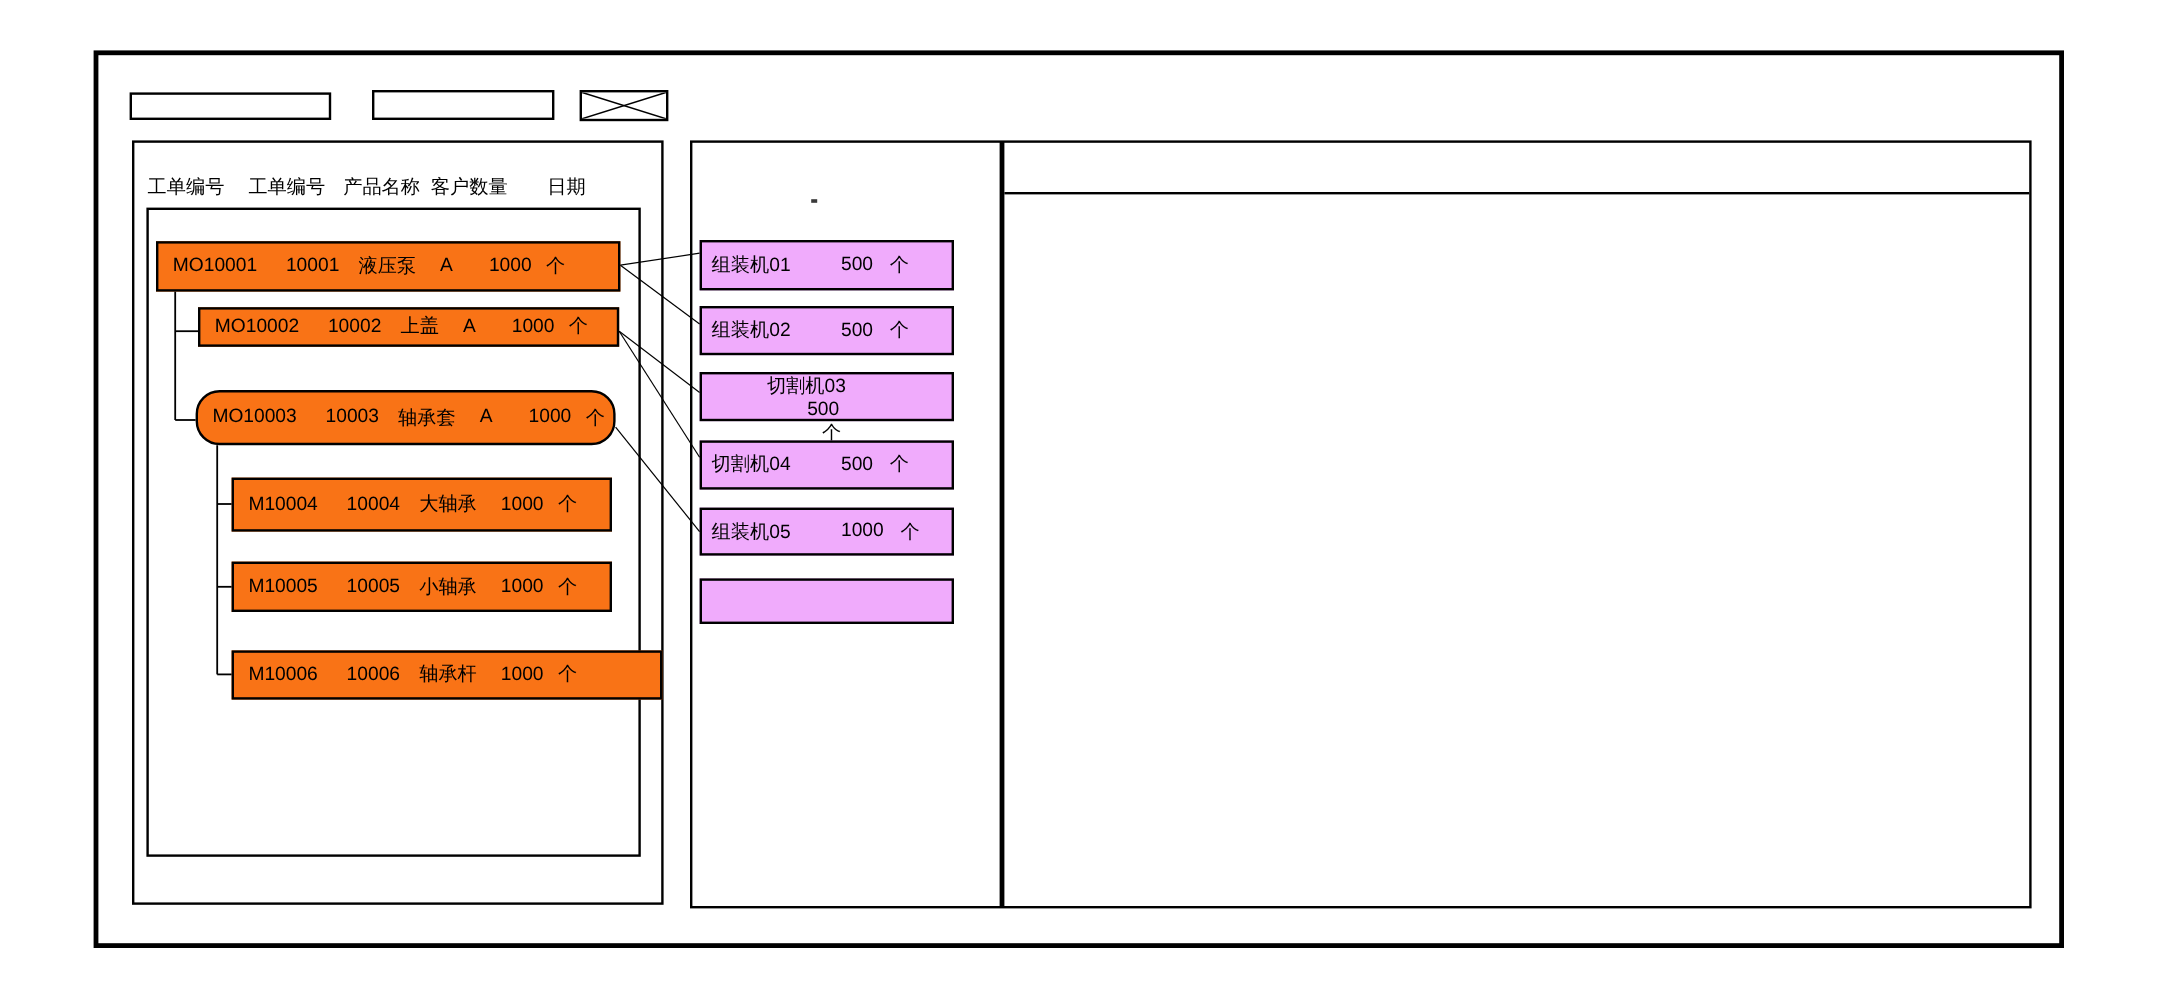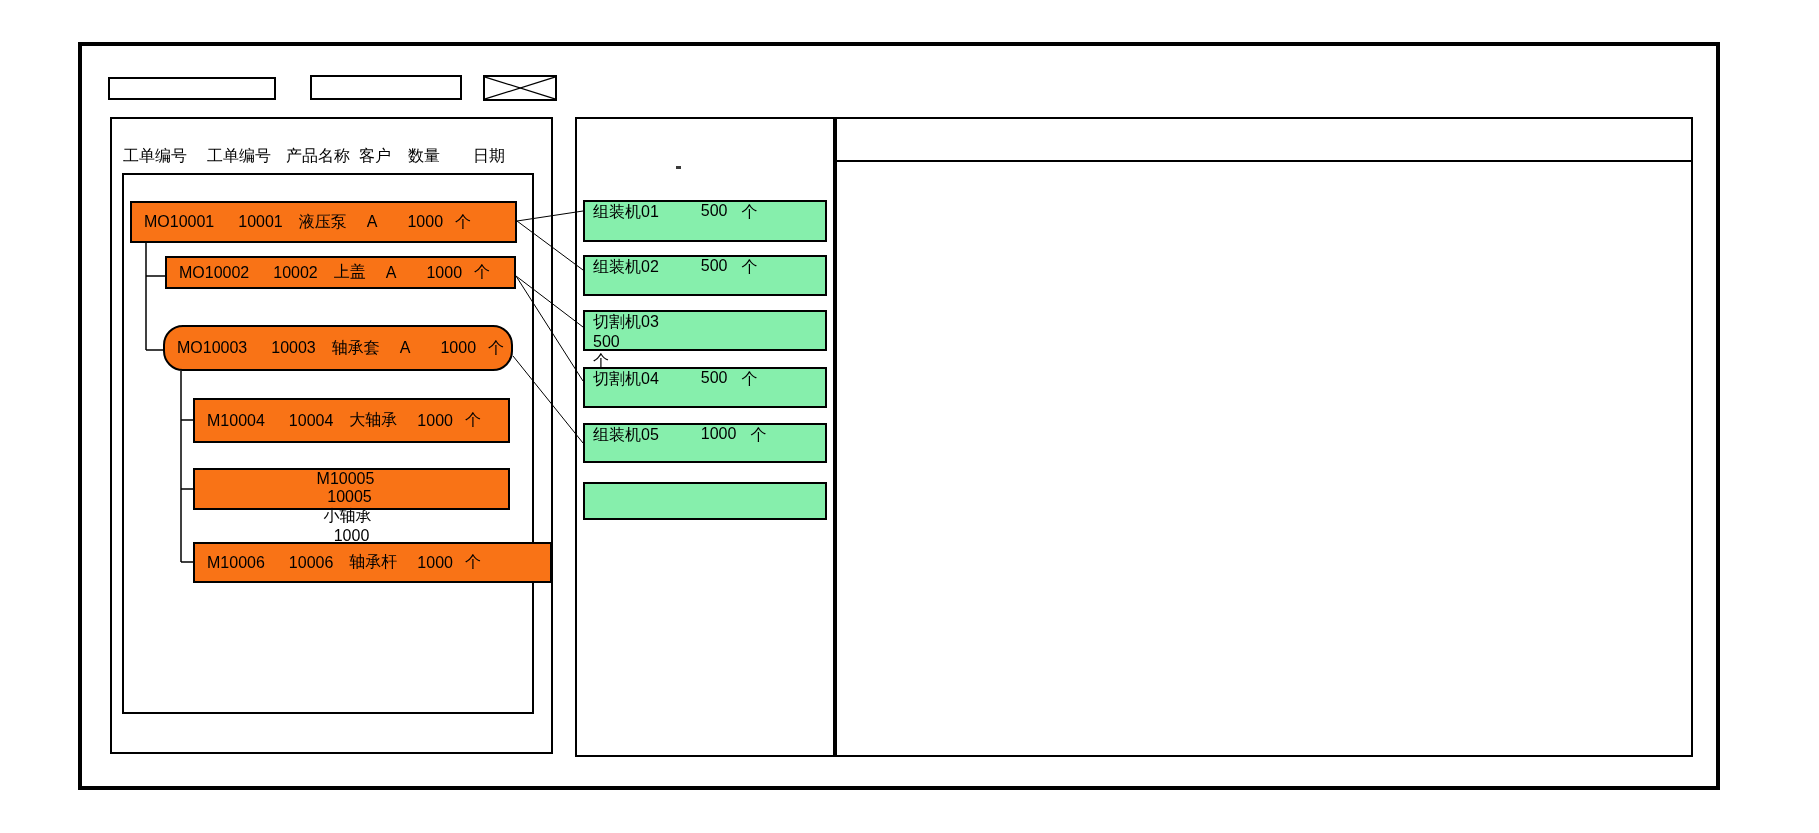--- a/index.html
+++ b/index.html
@@ -12,36 +12,36 @@
   .outer-frame{left:78px;top:42px;width:1642px;height:748px;border:4px solid #000;background:#fff;}
   .top-rect{border:2px solid #000;background:#fff;}
   .rect1{left:108px;top:77px;width:168px;height:23px;}
   .rect2{left:310px;top:75px;width:152px;height:25px;}
   .xbox{left:483px;top:75px;width:74px;height:26px;border:2px solid #000;}
   .xbox svg{display:block;width:100%;height:100%;}
   .left-panel{left:110px;top:117px;width:443px;height:637px;border:2px solid #000;}
   .col-header{left:123px;top:146px;height:20px;display:flex;align-items:center;font-size:16px;white-space:nowrap;}
   .col-header span{display:inline-block;}
   .ch-0{margin-right:20px;}.ch-1{margin-right:15px;}.ch-2{margin-right:9px;}
-  .ch-3{margin-right:17px;}.ch-4{margin-right:33px;}
+  .ch-3{}.ch-4{margin-right:33px;}
   .tree-container{left:122px;top:173px;width:412px;height:541px;border:2px solid #000;}
   .wo-box{border:2px solid #000;background:#f97316;display:flex;align-items:center;
     font-size:16px;white-space:nowrap;padding-left:12px;}
   .wo-box .f:empty{display:none;}
   .f-id{margin-right:24px;}.f-code{margin-right:16px;}.f-prod{margin-right:20px;}
   .f-cust{margin-right:30px;}.f-qty{margin-right:12px;}
   .wo-0{left:130px;top:201px;width:387px;height:42px;}
   .wo-1{left:165px;top:256px;width:351px;height:33px;}
   .wo-2{left:163px;top:325px;width:350px;height:46px;border-radius:20px;}
   .wo-3{left:193px;top:398px;width:317px;height:45px;}
-  .wo-4{left:193px;top:468px;width:317px;height:42px;flex-direction:column;}
+  .wo-4{left:193px;top:468px;width:317px;height:42px;}
   .wo-5{left:193px;top:542px;width:359px;height:41px;}
   .middle-panel{left:575px;top:117px;width:260px;height:640px;border:2px solid #000;}
-  .machine-box{left:583px;width:244px;border:2px solid #000;background:#86efac;display:flex;
-    align-items:flex-start;font-size:16px;white-space:nowrap;padding-left:8px;}
+  .machine-box{left:583px;width:212px;border:2px solid #000;background:#f0abfc;display:flex;
+    align-items:center;font-size:16px;white-space:nowrap;padding-left:8px;}
   .machine-box .f:empty{display:none;}
   .m-name{margin-right:42px;}.m-qty{margin-right:14px;}
   .mc-0{top:200px;height:42px;}
   .mc-1{top:255px;height:41px;}
   .mc-2{top:310px;height:41px;flex-direction:column;}
   .mc-3{top:367px;height:41px;}
   .mc-4{top:423px;height:40px;}
   .mc-5{top:482px;height:38px;}
   .small-dot{left:676px;top:166px;width:5px;height:3px;background:#3a3a3a;}
   .right-panel{left:835px;top:117px;width:858px;height:640px;border:2px solid #000;}

